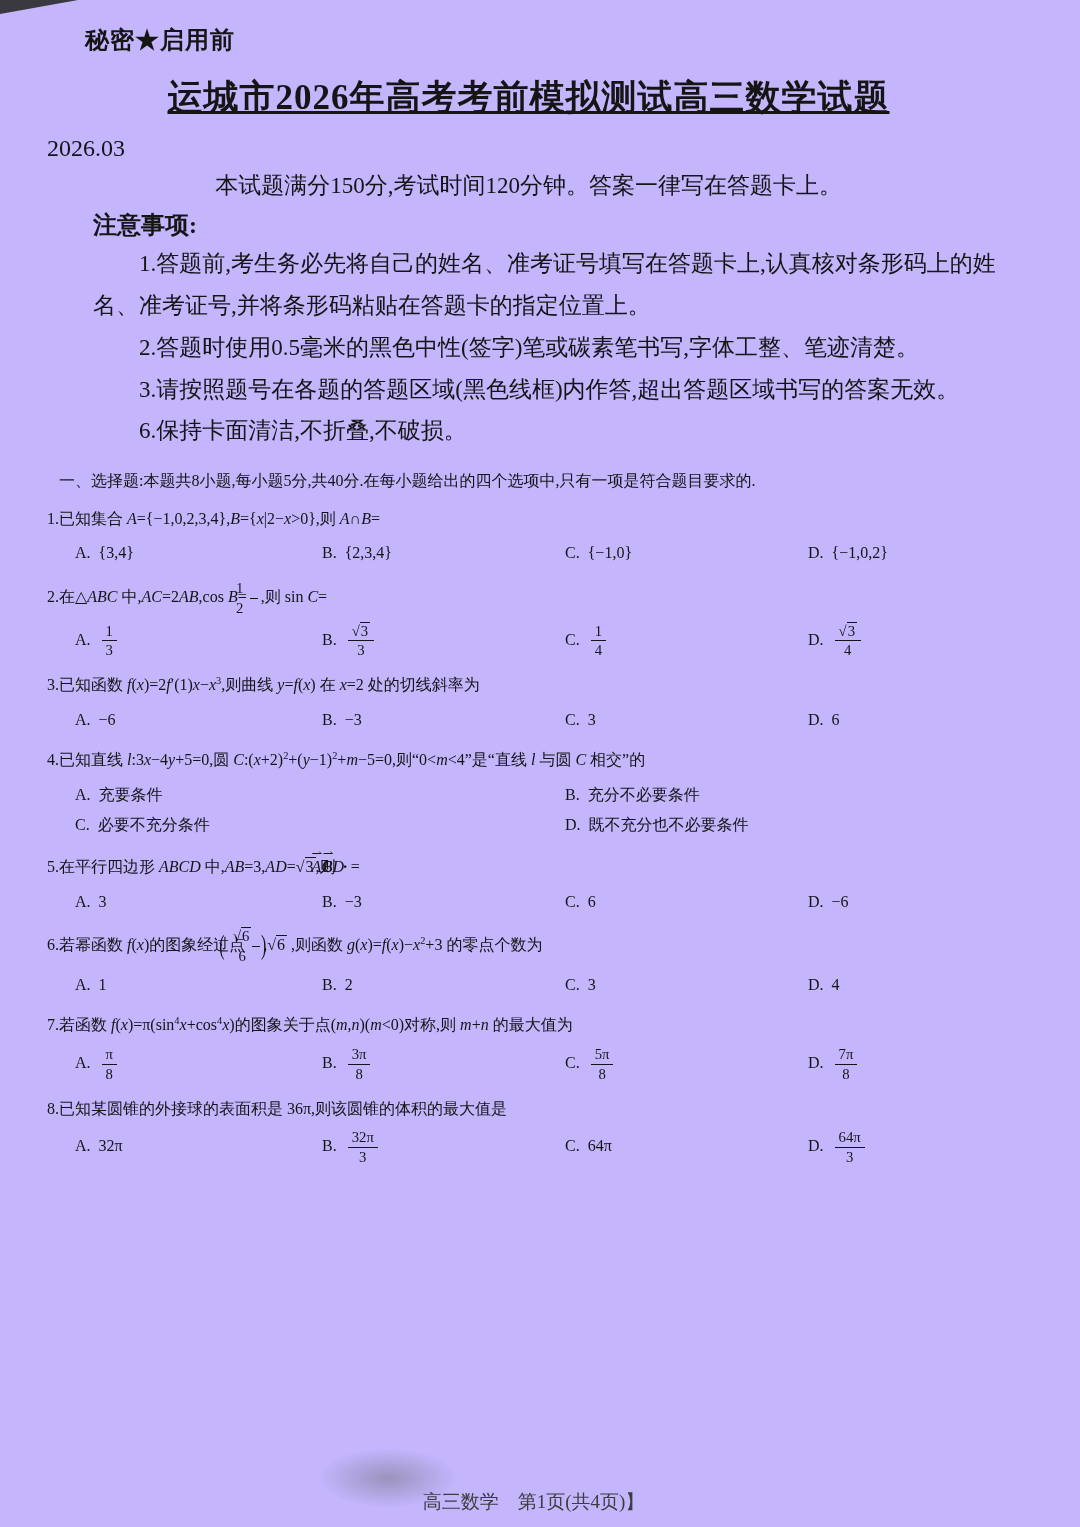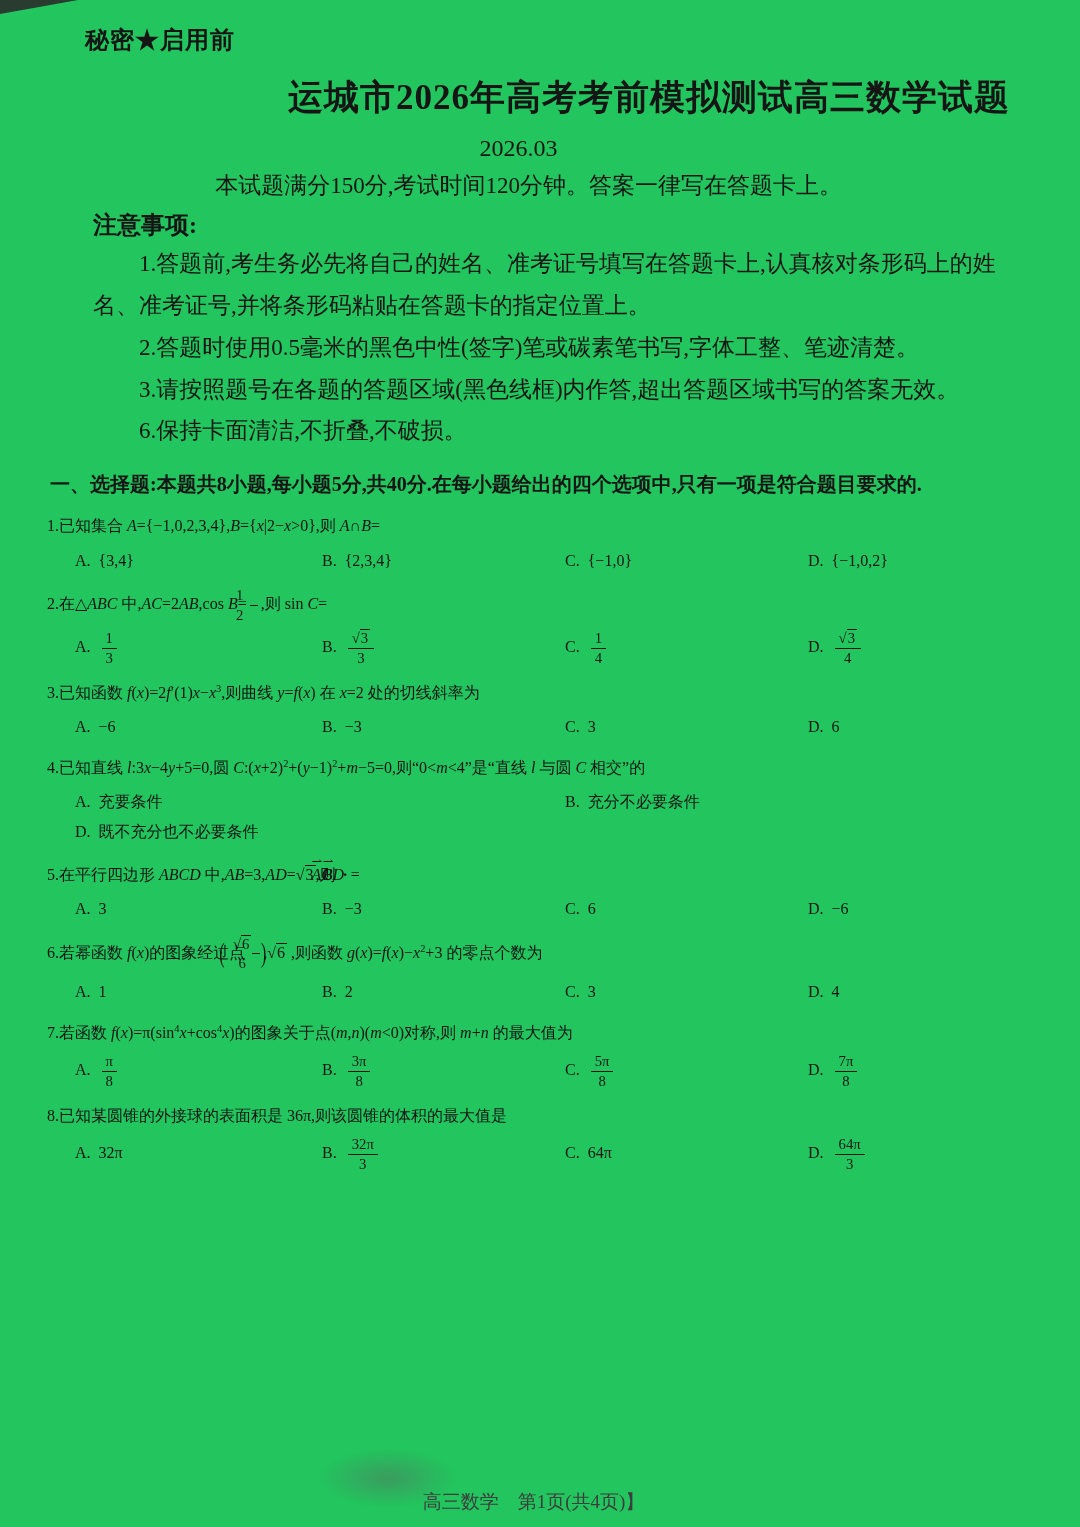--- a/index.html
+++ b/index.html
@@ -1,47 +1,47 @@
 <!DOCTYPE html>
 <html><head>
 <meta charset="utf-8">
 <style>
   html,body { margin:0; padding:0; background:#d8d8d8; }
   .page {
     position:relative;
     width:1080px; height:1527px;
     margin:0 auto;
-    background:#22c55e;
+    background:#c4b5fd;
     color:#151515;
     font-family:"Liberation Serif","DejaVu Serif",serif;
     box-sizing:border-box;
     padding:16px 70px 0 47px;
     overflow:hidden;
   }
   .scan-corner{
     position:absolute; top:0; left:0;
     width:0; height:0;
     border-top:14px solid #2b2b2b;
     border-right:78px solid transparent;
     opacity:.9;
   }
   .scan-smudge{
     position:absolute; left:318px; top:1448px; width:140px; height:60px;
     background:radial-gradient(ellipse at center, rgba(95,95,95,.40), rgba(95,95,95,0) 70%);
     pointer-events:none;
   }
   .classification{ font-size:24px; font-weight:bold; margin:8px 0 0 38px; letter-spacing:1px; }
-  .title{ text-align:right; font-size:35px; font-weight:bold; margin:18px 0 2px 0; letter-spacing:1px; }
-  .date{ text-align:center; font-size:24px; margin:14px 20px 4px 0; }
+  .title{ text-align:center; font-size:35px; font-weight:bold; margin:18px 0 2px 0; letter-spacing:1px;text-decoration:underline; }
+  .date{ text-align:left; font-size:24px; margin:14px 20px 4px 0; }
   .intro{ text-align:center; font-size:23px; margin:8px 0 8px 0; }
   .notice-title{ font-size:24px; font-weight:bold; margin:8px 0 2px 46px; }
   .notice{ font-size:23px; line-height:1.82; margin:0 0 0 46px; text-indent:2em; }
   .section-heading{
-    font-size:20px; font-weight:bold; line-height:1.85;
-    margin:14px 0 4px 3px;
+    font-size:16px; font-weight:normal; line-height:1.85;
+    margin:14px 0 4px 12px;
     padding-left:28px; text-indent:-28px;
   }
   .question{ margin-top:8px; font-size:16px; }
   .stem{ line-height:1.9; padding-left:28px; text-indent:-28px; }
   .options{
     display:grid; grid-template-columns:247px 243px 243px auto;
     margin:4px 0 10px 28px; align-items:baseline;
     line-height:1.9;
   }
   .options.cols-2{ grid-template-columns:490px auto; }
@@ -130,20 +130,21 @@
       <div class="option"><span class="opt-label">C.</span><span class="opt-body">3</span></div>
       <div class="option"><span class="opt-label">D.</span><span class="opt-body">6</span></div>
     </div>
   </div>
 
   <div class="question">
     <div class="stem"><span class="qnum">4.</span><span>已知直线 <i>l</i>:3<i>x</i>−4<i>y</i>+5=0,圆 <i>C</i>:(<i>x</i>+2)<sup>2</sup>+(<i>y</i>−1)<sup>2</sup>+<i>m</i>−5=0,则“0&lt;<i>m</i>&lt;4”是“直线 <i>l</i> 与圆 <i>C</i> 相交”的</span></div>
     <div class="options cols-2">
       <div class="option"><span class="opt-label">A.</span><span class="opt-body">充要条件</span></div>
       <div class="option"><span class="opt-label">B.</span><span class="opt-body">充分不必要条件</span></div>
+      <div class="option"><span class="opt-label">C.</span><span class="opt-body">必要不充分条件</span></div>
       <div class="option"><span class="opt-label">D.</span><span class="opt-body">既不充分也不必要条件</span></div>
     </div>
   </div>
 
   <div class="question">
     <div class="stem"><span class="qnum">5.</span><span>在平行四边形 <i>ABCD</i> 中,<i>AB</i>=3,<i>AD</i>=<span class="sqrt">√<span class="rad">3</span></span>,则 <span class="vec"><i>AC</i></span><span class="dot">·</span><span class="vec"><i>BD</i></span>=</span></div>
     <div class="options">
       <div class="option"><span class="opt-label">A.</span><span class="opt-body">3</span></div>
       <div class="option"><span class="opt-label">B.</span><span class="opt-body">−3</span></div>
       <div class="option"><span class="opt-label">C.</span><span class="opt-body">6</span></div>

